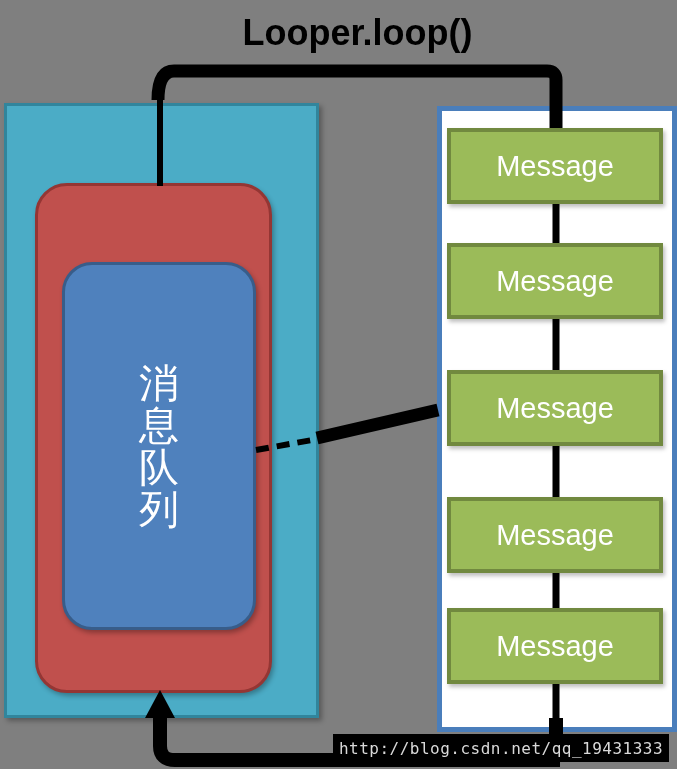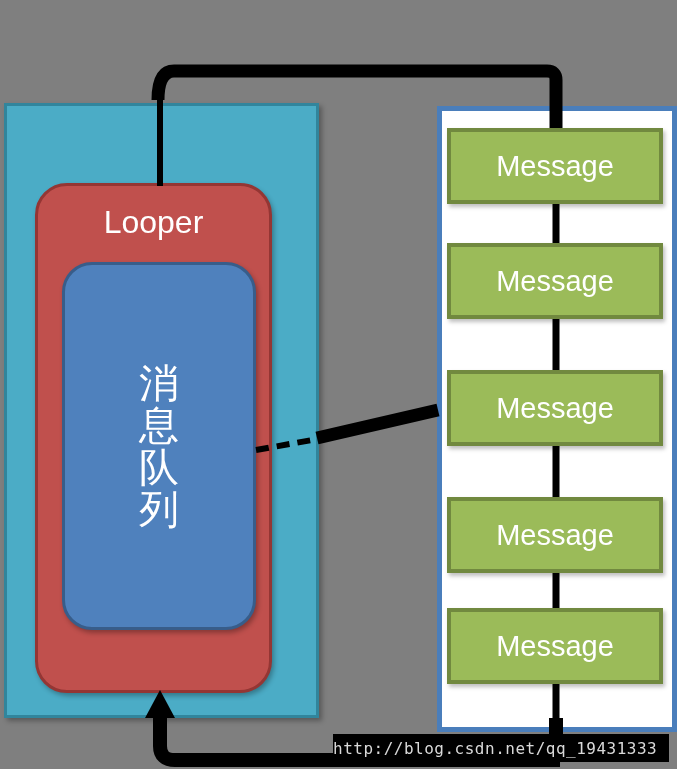--- a/index.html
+++ b/index.html
@@ -106,40 +106,40 @@
     left: 0; top: 0;
     pointer-events: none;
   }
   .watermark-bar {
     position: absolute;
     left: 333px; top: 734px;
     width: 336px; height: 28px;
     background: var(--watermark-bg, #000);
     display: flex;
     align-items: center;
-    justify-content: flex-start;
+    justify-content: center;
     z-index: 4;
   }
   .watermark-text {
     font-family: "DejaVu Sans Mono", "Liberation Mono", monospace;
     font-size: 16px;
     color: var(--watermark-text, #D9D9D9);
     letter-spacing: 0.5px;
     white-space: nowrap;
   }
 </style>
 </head>
 <body>
 
 <div class="canvas">
 
+  <div class="diagram-title">Looper.loop()</div>
 
   <div class="thread-box">
     <div class="looper-box">
-      <div class="looper-title">Looper</div>
       <div class="queue-box">
         <div class="queue-label">
           <span>消</span>
           <span>息</span>
           <span>队</span>
           <span>列</span>
         </div>
       </div>
     </div>
   </div>

